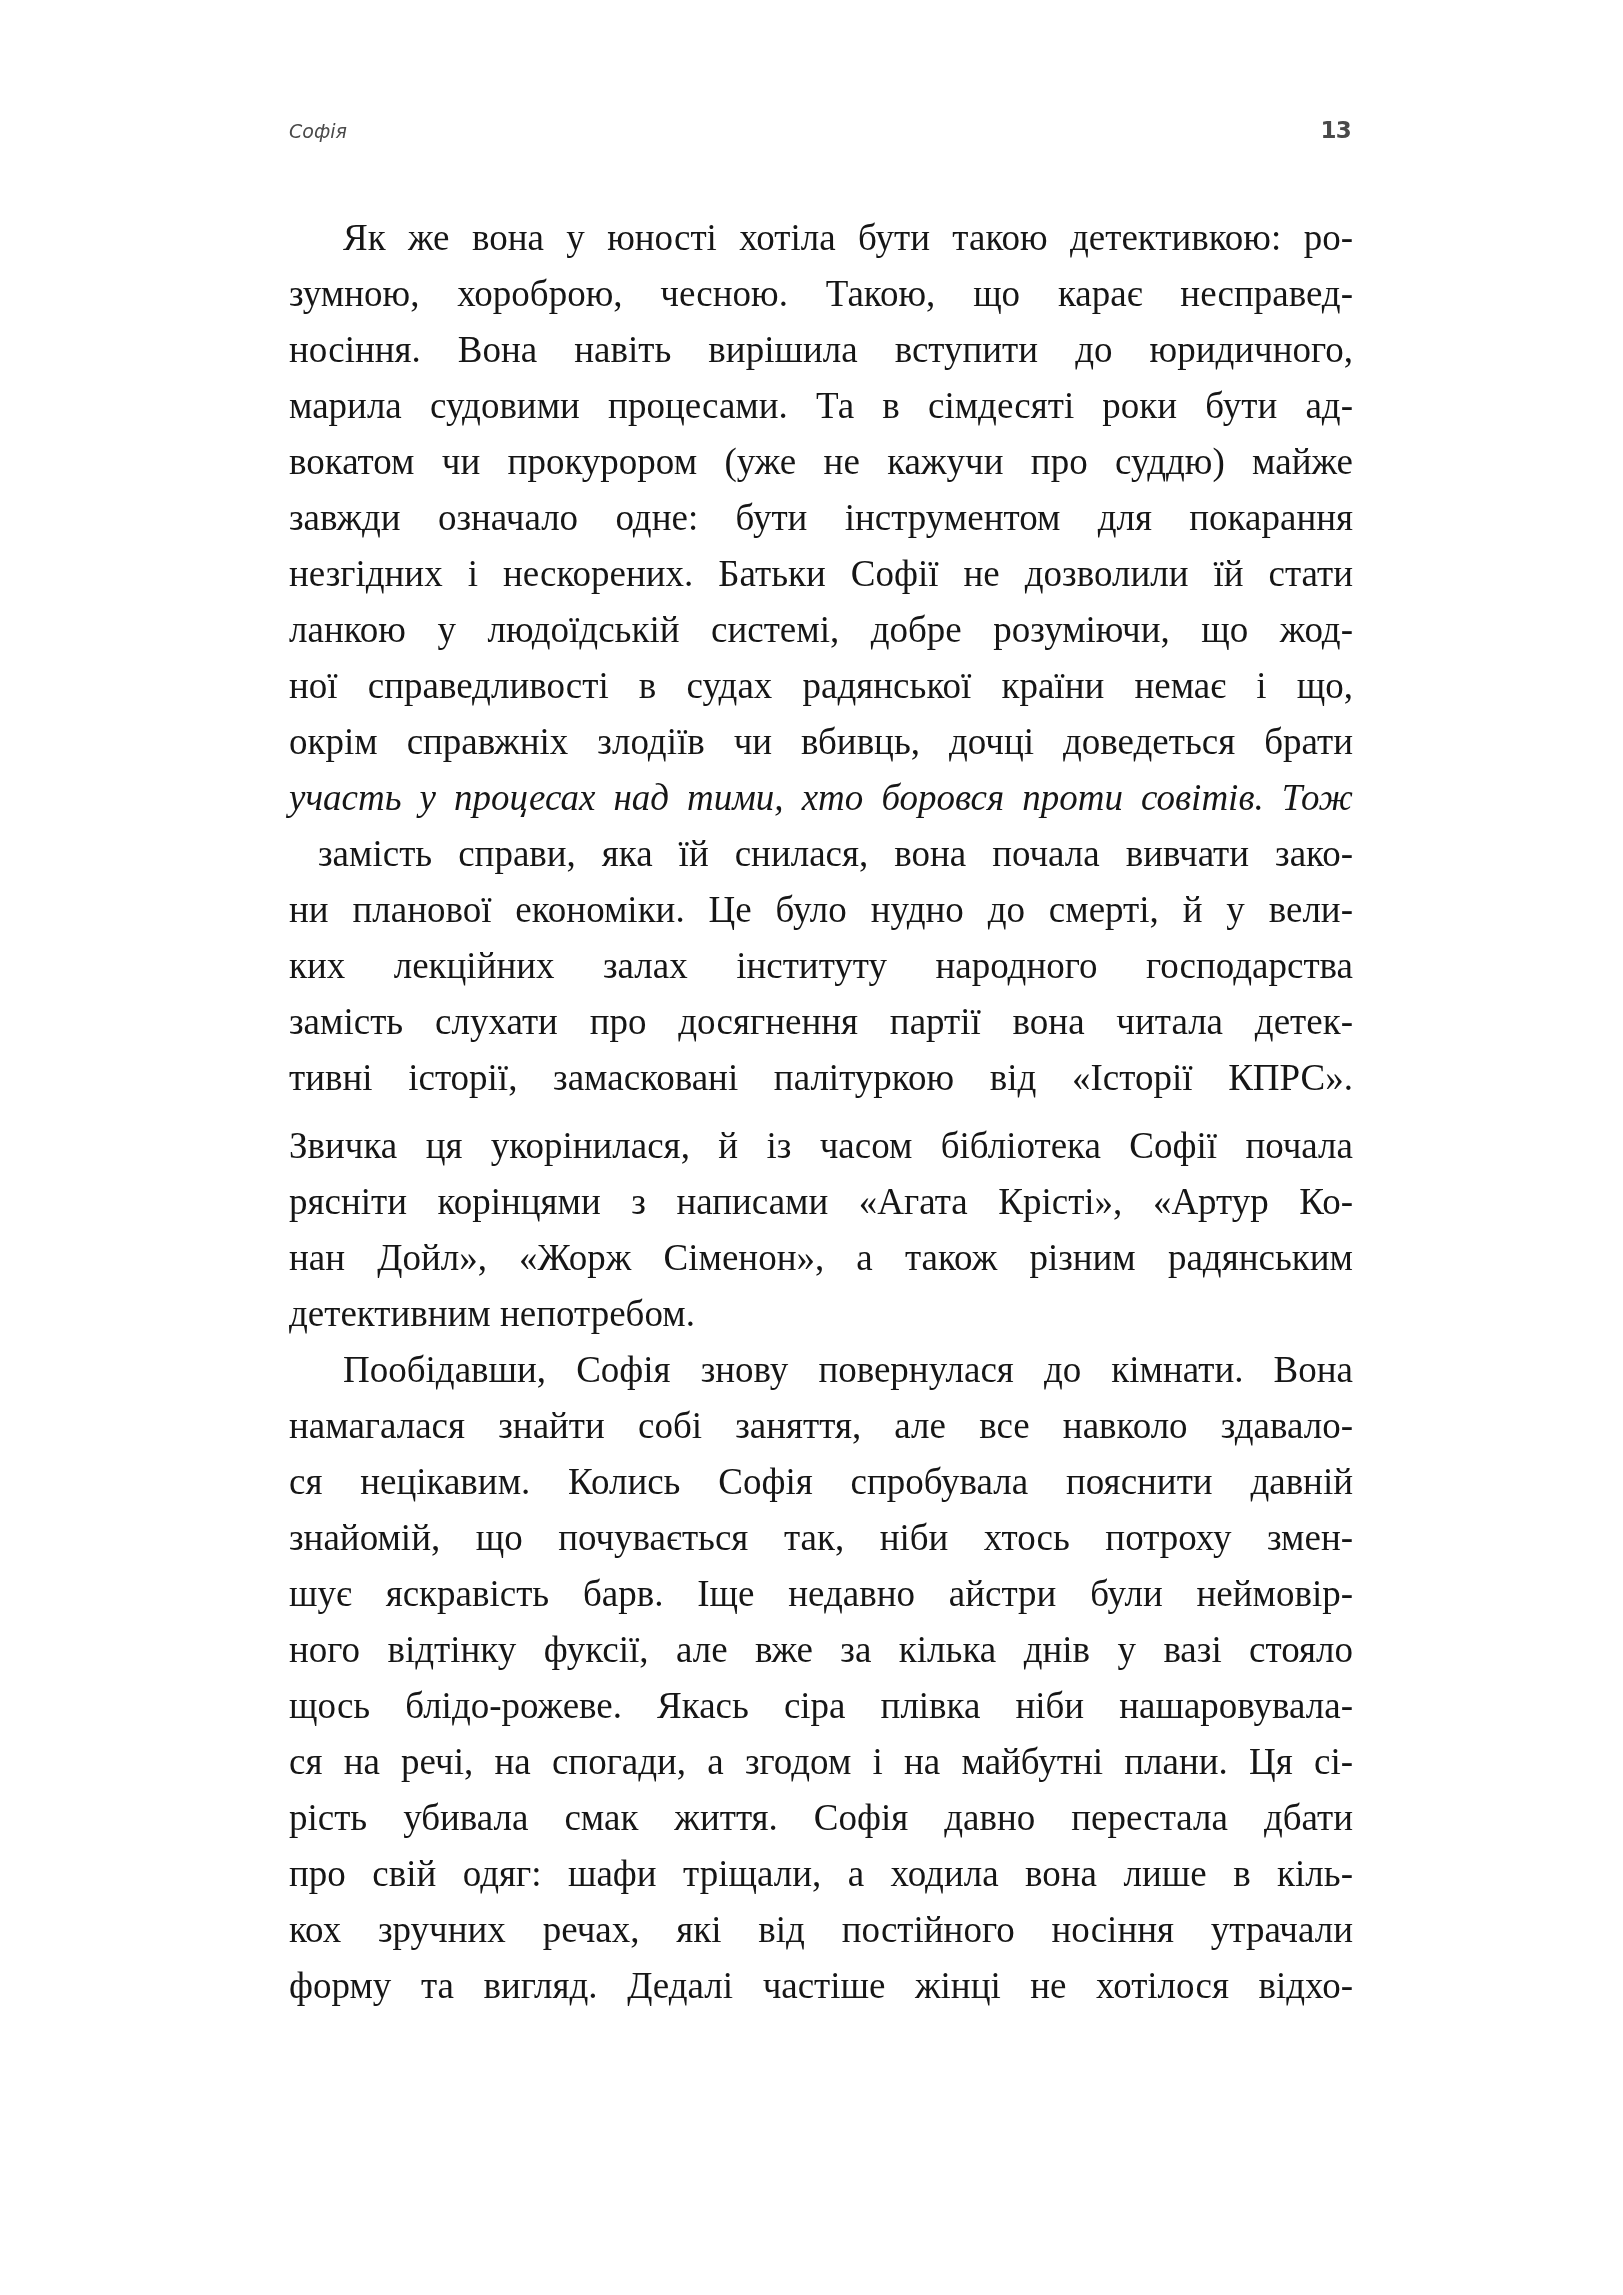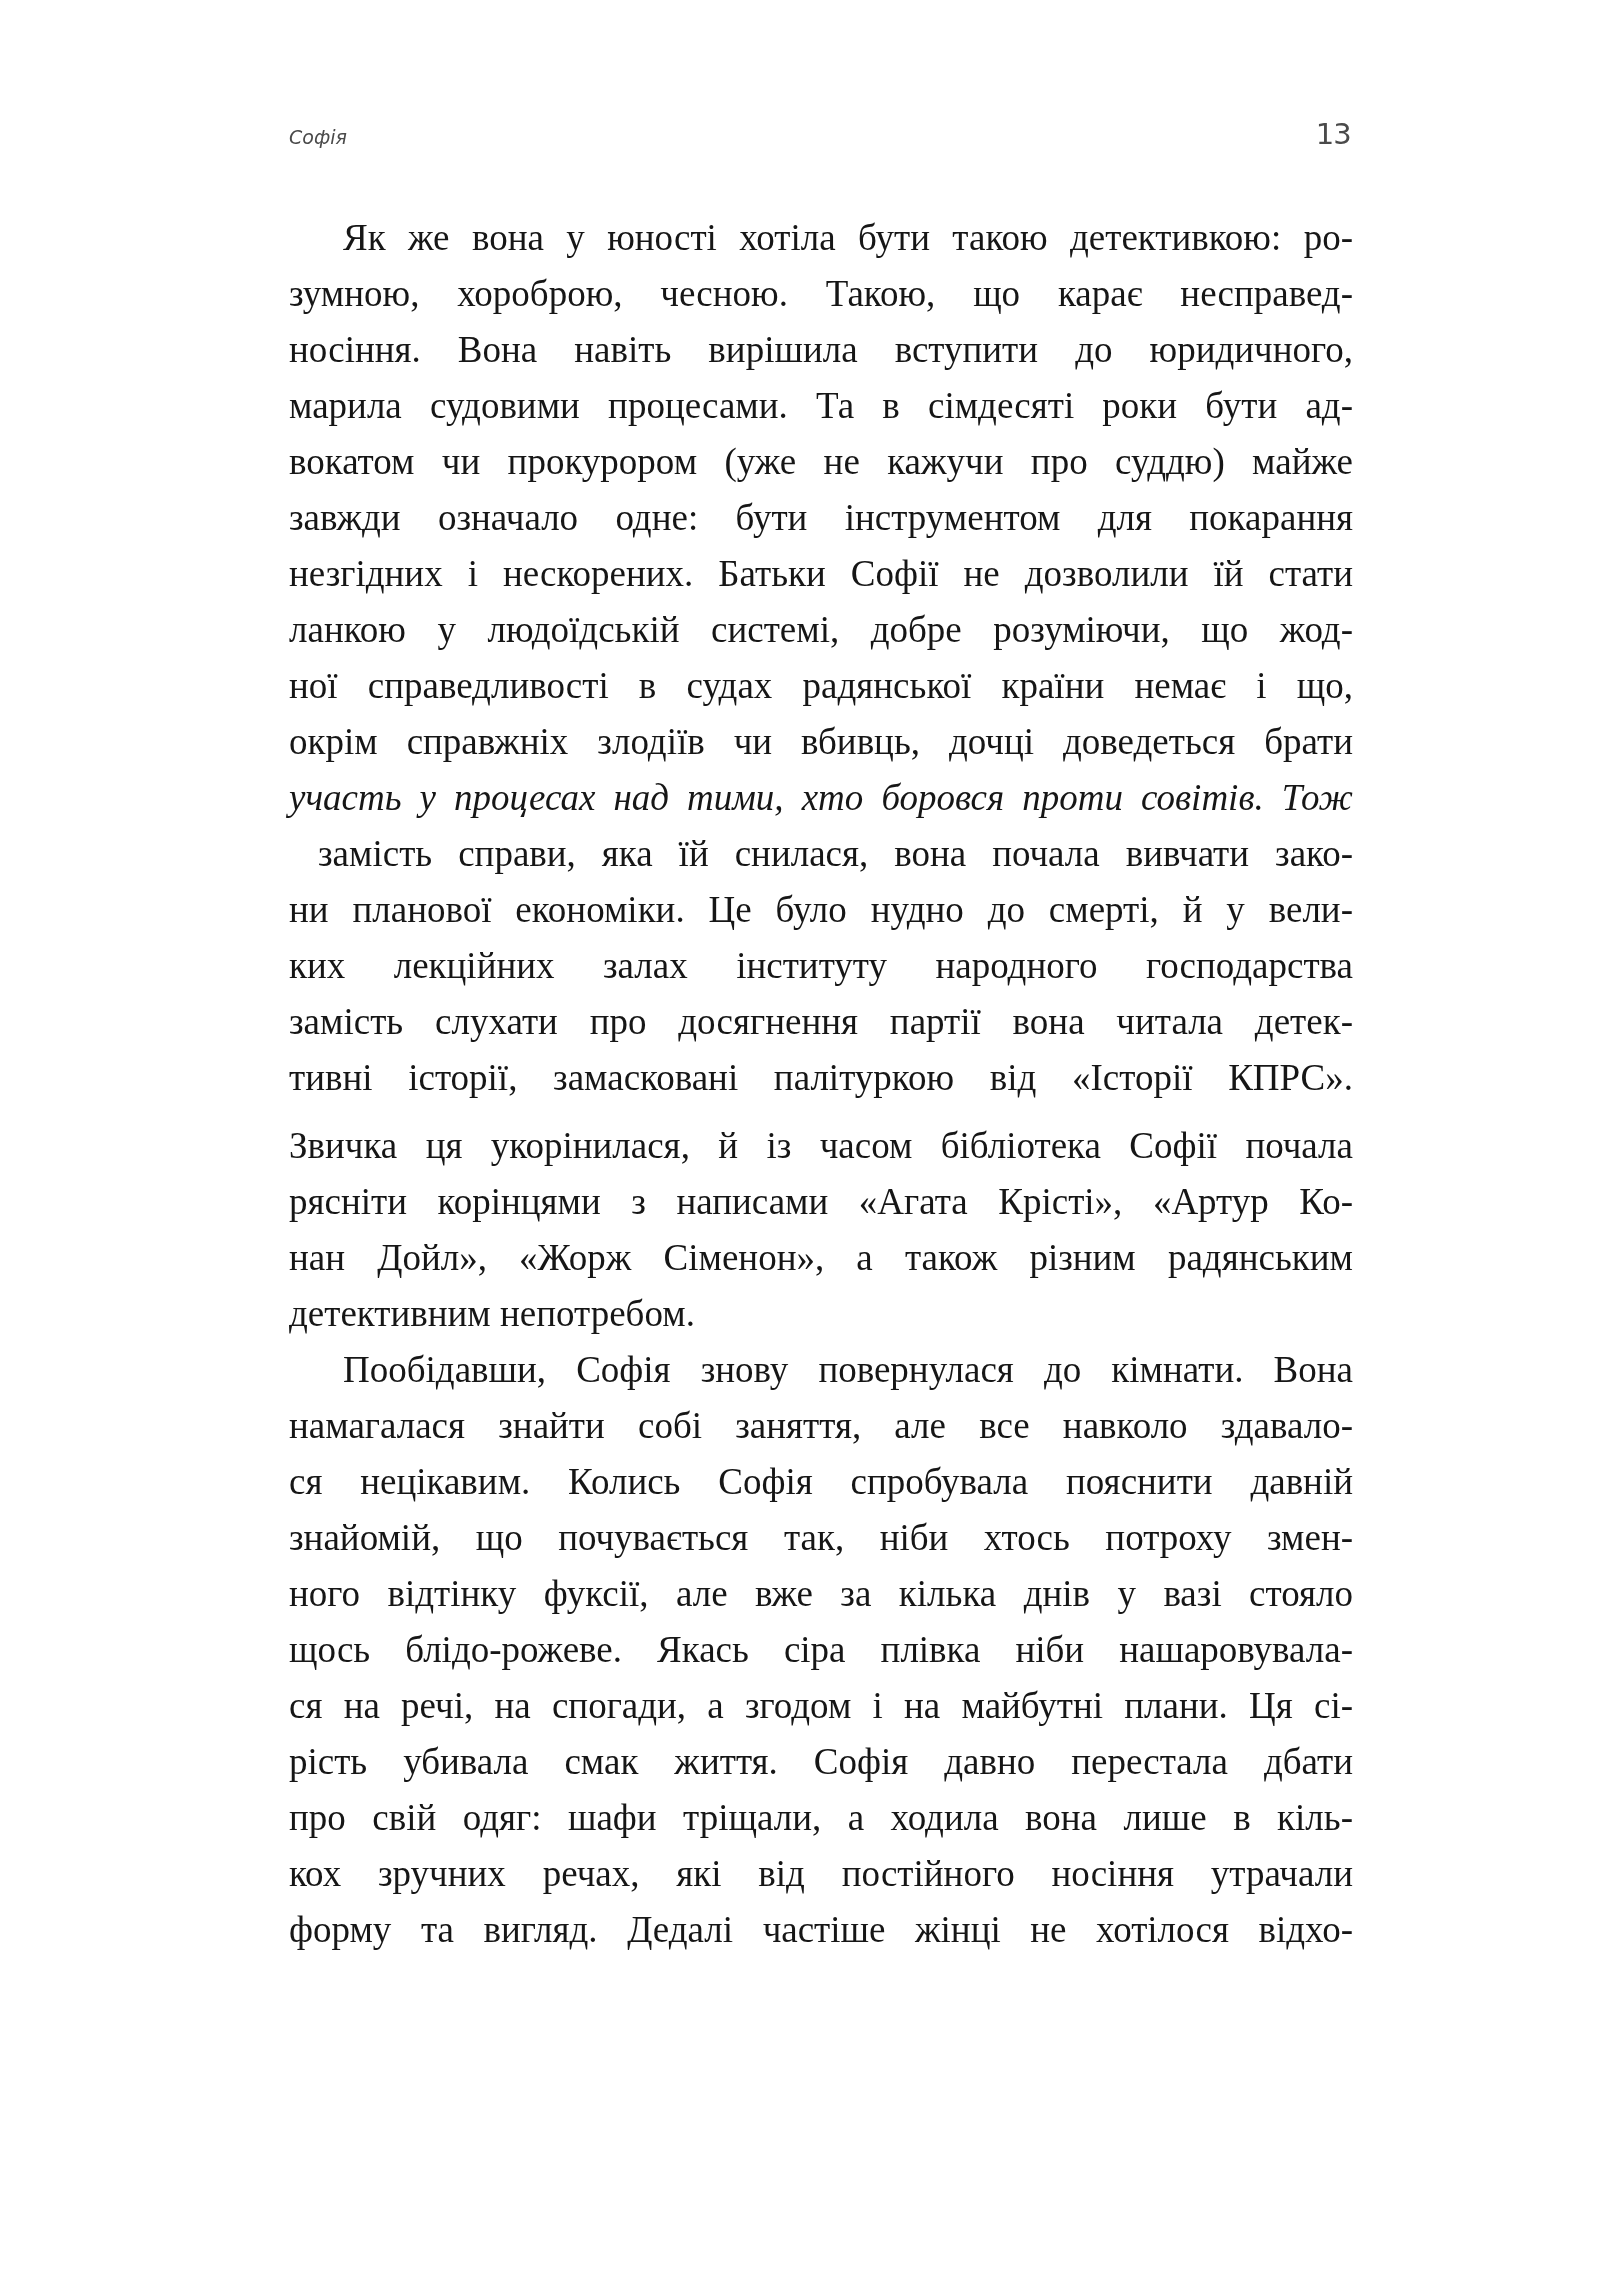--- a/index.html
+++ b/index.html
@@ -32,22 +32,23 @@
       align-items: baseline;
       font-family: "DejaVu Sans", "Liberation Sans", sans-serif;
       color: #4a4a4a;
     }
     .running-head .title {
       font-style: italic;
       font-size: 19px;
       letter-spacing: 0px;
     }
     .running-head .folio {
-      font-size: 29px;
+      font-size: 23px;
       letter-spacing: -0.8px;
+      font-weight: bold;
     }
     .body-text {
       position: absolute;
       left: 289px;
       top: 210px;
       width: 1064px;
       font-family: "Liberation Serif", "DejaVu Serif", serif;
       font-size: 37px;
       line-height: 56px;
       color: #161616;
@@ -98,20 +99,21 @@
       <span class="line" style="word-spacing: 0px; margin-top: 12px;">Звичка ця укорінилася, й із часом бібліотека Софії почала</span>
       <span class="line" style="word-spacing: 0px;">рясніти корінцями з написами «Агата Крісті», «Артур Ко-</span>
       <span class="line" style="word-spacing: 0px;">нан Дойл», «Жорж Сіменон», а також різним радянським</span>
       <span class="line last">детективним непотребом.</span>
     </div>
     <div class="paragraph">
       <span class="line indent" style="word-spacing: 0px;">Пообідавши, Софія знову повернулася до кімнати. Вона</span>
       <span class="line" style="word-spacing: 0px;">намагалася знайти собі заняття, але все навколо здавало-</span>
       <span class="line" style="word-spacing: 0px;">ся нецікавим. Колись Софія спробувала пояснити давній</span>
       <span class="line" style="word-spacing: 0px;">знайомій, що почувається так, ніби хтось потроху змен-</span>
+      <span class="line" style="word-spacing: 0px;">шує яскравість барв. Іще недавно айстри були неймовір-</span>
       <span class="line" style="word-spacing: 0px;">ного відтінку фуксії, але вже за кілька днів у вазі стояло</span>
       <span class="line" style="word-spacing: 0px;">щось блідо-рожеве. Якась сіра плівка ніби нашаровувала-</span>
       <span class="line" style="word-spacing: 0px;">ся на речі, на спогади, а згодом і на майбутні плани. Ця сі-</span>
       <span class="line" style="word-spacing: 0px;">рість убивала смак життя. Софія давно перестала дбати</span>
       <span class="line" style="word-spacing: 0px;">про свій одяг: шафи тріщали, а ходила вона лише в кіль-</span>
       <span class="line" style="word-spacing: 0px;">кох зручних речах, які від постійного носіння утрачали</span>
       <span class="line" style="word-spacing: 0px;">форму та вигляд. Дедалі частіше жінці не хотілося відхо-</span>
     </div>
   </div>
 

